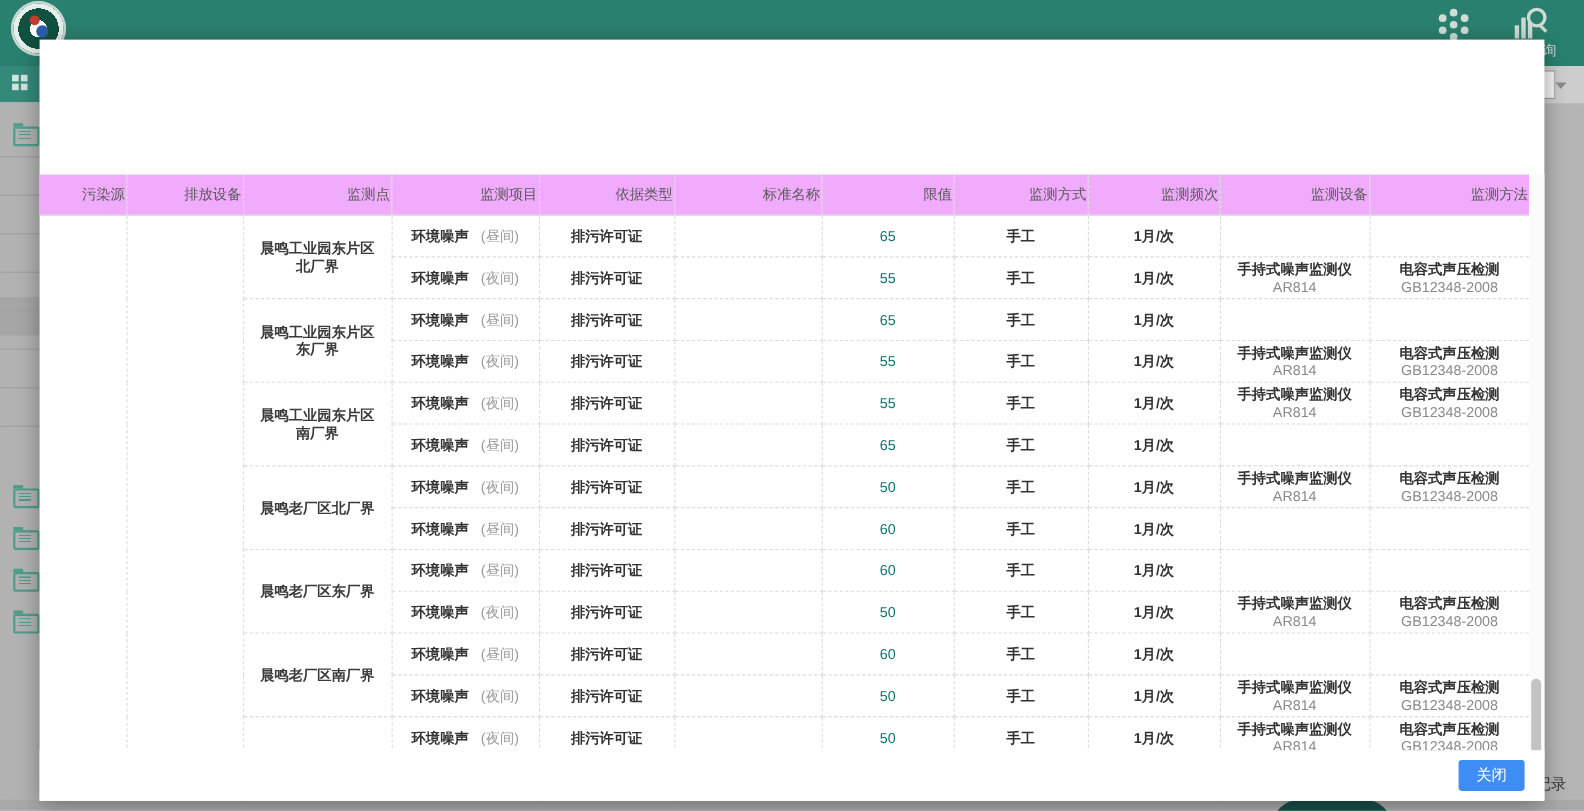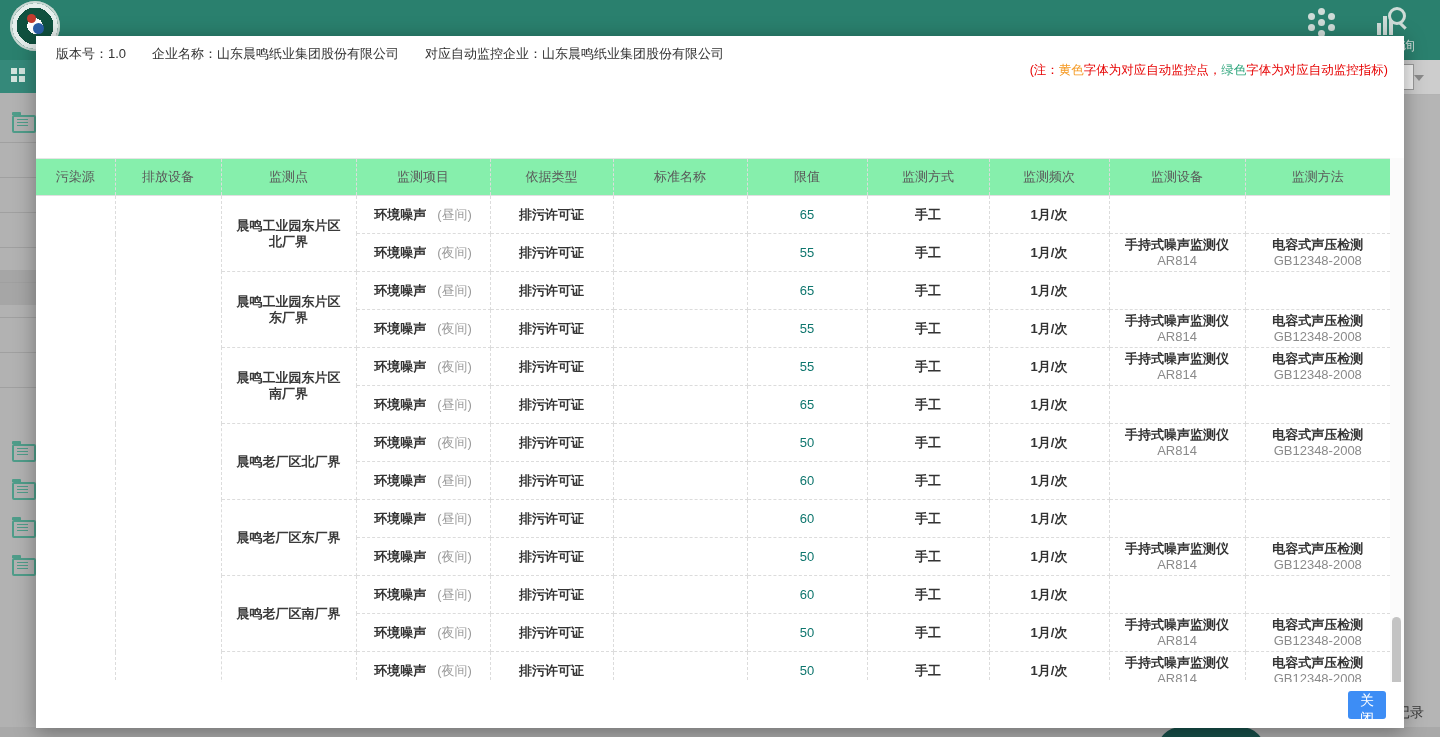--- a/index.html
+++ b/index.html
@@ -56,39 +56,39 @@
   .m-info{position:relative;height:46px;}
   .info-line{position:absolute;left:20px;top:9px;font-size:13px;color:#333;white-space:nowrap;}
   .info-line b{font-weight:400;margin-right:26px;}
   .note-line{position:absolute;right:16px;top:26px;font-size:12.5px;color:#E60000;white-space:nowrap;}
   .note-yellow{color:#F59A23;}
   .note-green{color:#2EA57C;}
 
   
   .m-table{position:absolute;left:0;top:122px;width:1354px;}
   table{border-collapse:collapse;table-layout:fixed;width:1354px;}
-  th{height:34px;background:#86efac;border:1px dashed #dcdcdc;border-top:1px solid #e5e5e5;border-bottom:1px solid #e0e0e0;
-     font-size:13px;color:#595959;font-weight:400;}
+  th{height:34px;background:#f0abfc;border:1px dashed #dcdcdc;border-top:1px solid #e5e5e5;border-bottom:1px solid #e0e0e0;
+     font-size:13px;color:#595959;font-weight:400;text-align:right;}
   td{height:35px;border:1px dashed #dcdcdc;font-size:13px;color:#333;text-align:center;padding:1px 4px;
      overflow:hidden;line-height:16px;}
   th:first-child,td:first-child{border-left:none;}
   th:last-child,td:last-child{border-right:none;}
   .c-point{white-space:pre-line;font-weight:600;color:#3a3a3a;}
   .c-cjk{font-weight:600;color:#333;}
   .paren{color:#9a9a9a;font-weight:400;padding-left:11px;}
   .c-limit{color:#0f766e;font-weight:400;text-align:center;}
   .l1{font-weight:600;color:#333;}
   .l2{color:#8a8a8a;}
   .l1:empty,.l2:empty{display:none;}
 
   .scroll-track{position:absolute;right:0;top:122px;width:14px;height:532px;background:#fbfbfb;}
   .scroll-thumb{position:absolute;left:2px;top:459px;width:9px;height:71px;background:#c3c3c3;border-radius:5px;cursor:pointer;}
 
   .m-footer{position:absolute;left:0;bottom:0;width:1368px;height:46px;background:#fff;}
-  .close-btn{position:absolute;right:18px;top:9px;width:38px;height:28px;background:#3D8DF5;color:#fff;
+  .close-btn{position:absolute;right:18px;top:9px;width:60px;height:28px;background:#3D8DF5;color:#fff;
              font-size:14px;border:none;border-radius:3px;cursor:pointer;
              font-family:"Liberation Sans","DejaVu Sans",sans-serif;}
 </style>
 </head>
 <body>
 
 <div class="page">
 
   <div class="top-header">
     <div class="logo"></div>
@@ -143,28 +143,20 @@
   <div class="right-strip"></div>
   <div class="record-label">记录</div>
 
   <div class="bottom-bar"></div>
   <div class="bottom-arc"></div>
 
   <div class="modal">
 
 
 
-    <div class="m-info">
-      <div class="info-line">
-        <b>版本号：1.0</b><b>企业名称：山东晨鸣纸业集团股份有限公司</b><b>对应自动监控企业：山东晨鸣纸业集团股份有限公司</b>
-      </div>
-      <div class="note-line">
-        <span>(注：</span><span class="note-yellow">黄色</span><span>字体为对应自动监控点，</span><span class="note-green">绿色</span><span>字体为对应自动监控指标)</span>
-      </div>
-    </div>
 
     <div class="m-table">
       <table>
         <colgroup>
           <col style="width:79px">
             <col style="width:106px">
             <col style="width:135px">
             <col style="width:134px">
           <col style="width:123px">
             <col style="width:134px">

